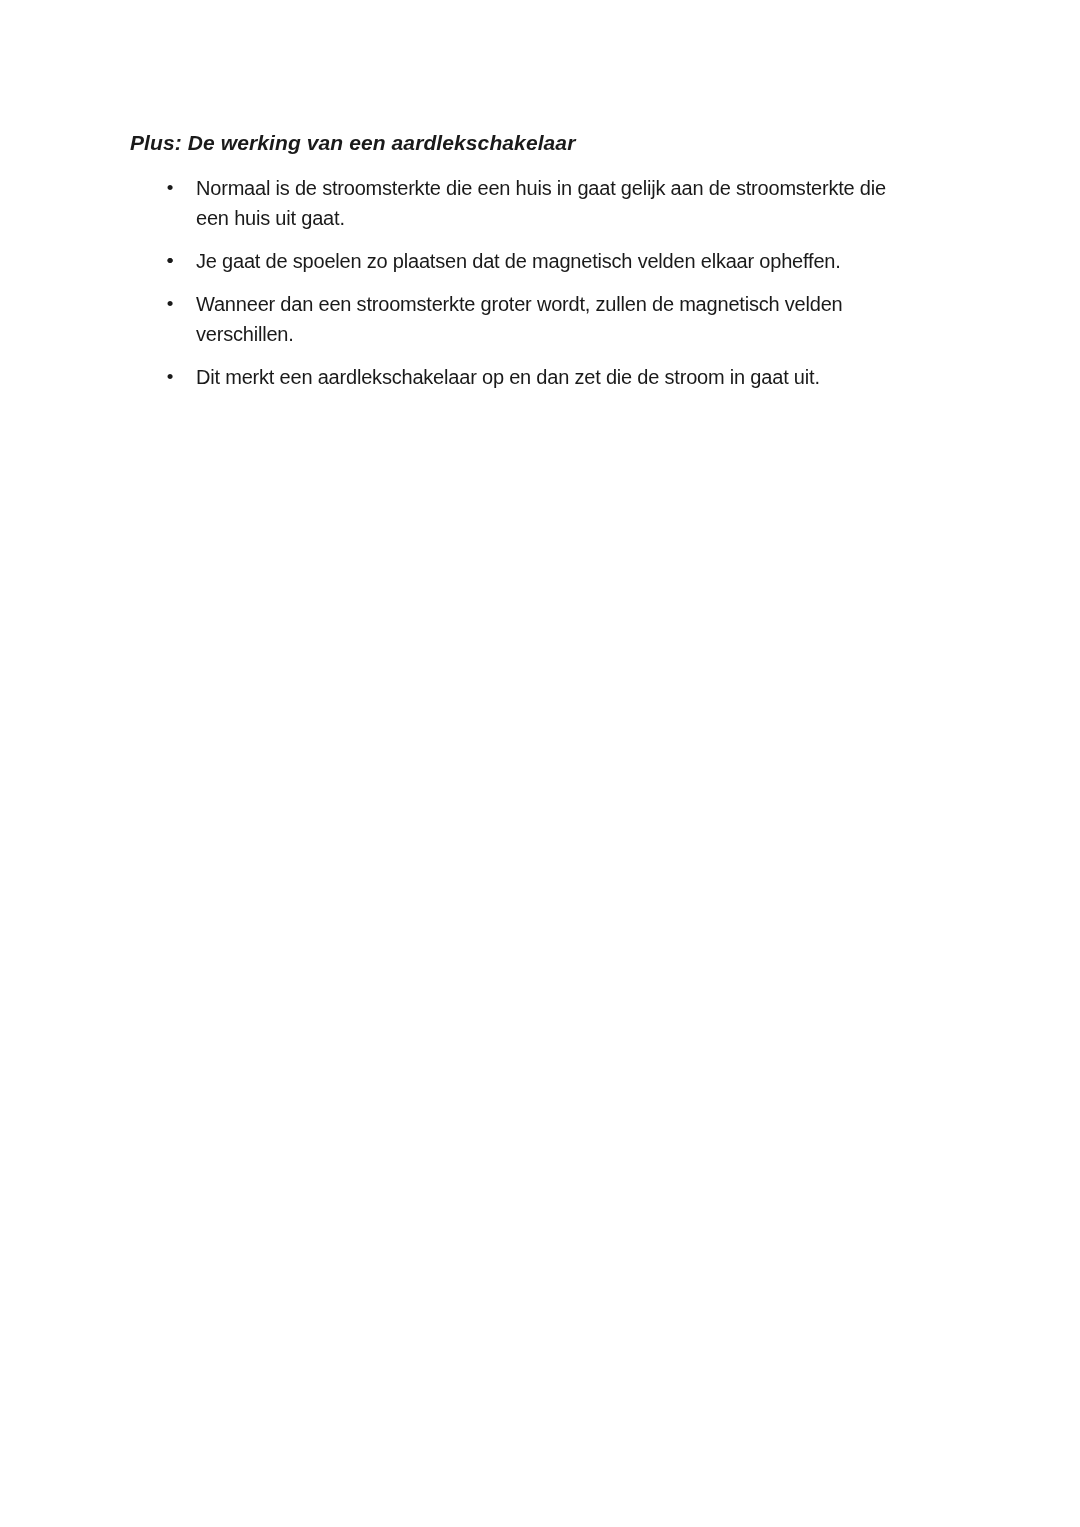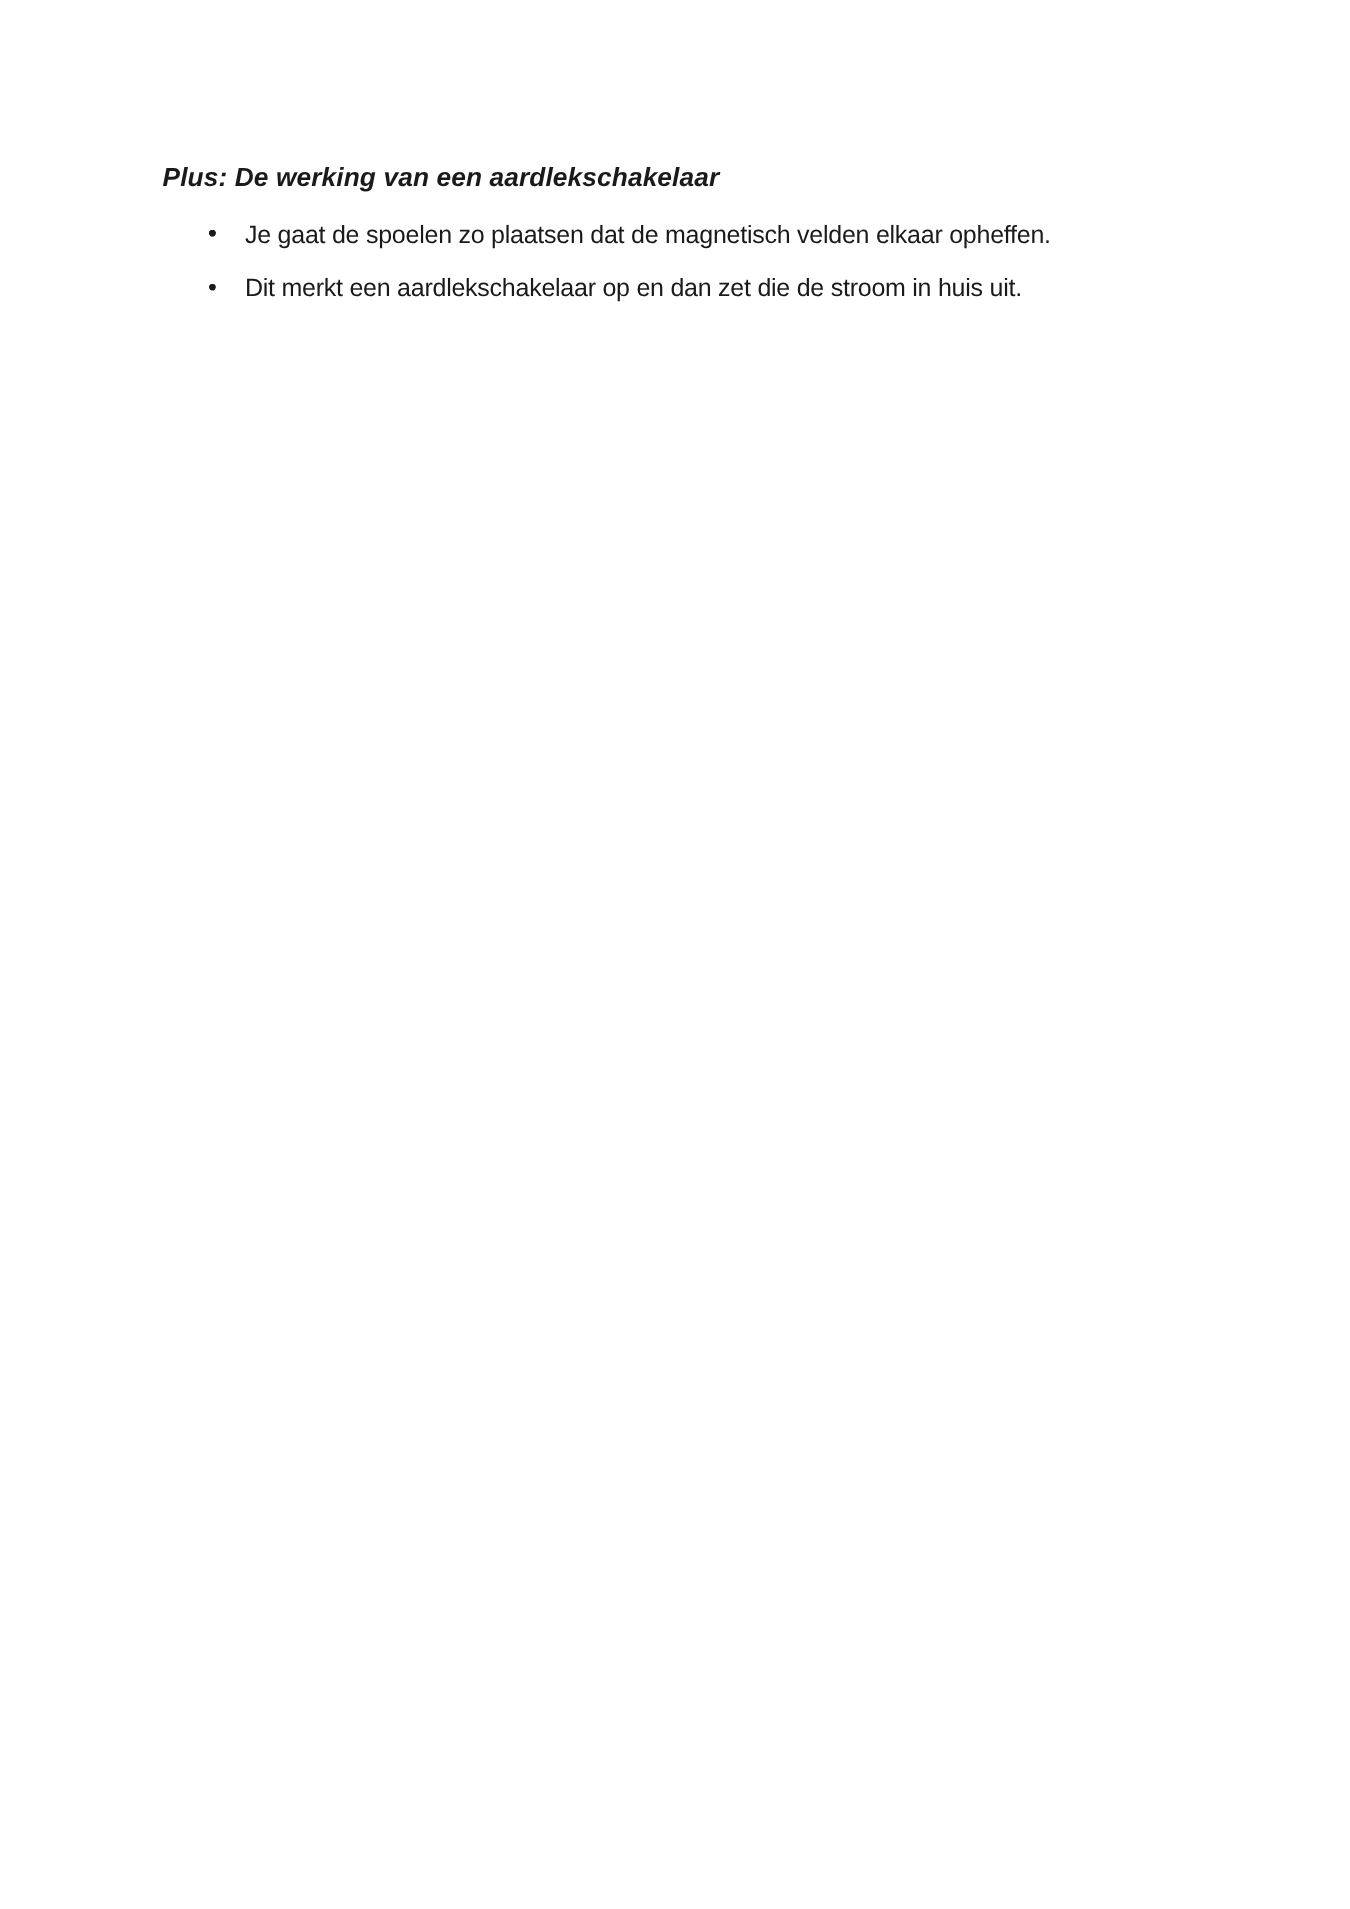--- a/index.html
+++ b/index.html
@@ -62,35 +62,39 @@
 <body>
 
 <div class="page">
 
   <h1 class="heading">Plus: De werking van een aardlekschakelaar</h1>
 
   <ul class="bullets">
 
     <li>
       <span class="marker">•</span>
+      <span class="text">Normaal is de stroomsterkte die een huis in gaat gelijk aan de stroomsterkte die
+een huis uit gaat.</span>
     </li>
 
     <li>
       <span class="marker">•</span>
     </li>
 
     <li>
       <span class="marker">•</span>
       <span class="text">Je gaat de spoelen zo plaatsen dat de magnetisch velden elkaar opheffen.</span>
     </li>
 
     <li>
       <span class="marker">•</span>
+      <span class="text">Wanneer dan een stroomsterkte groter wordt, zullen de magnetisch velden
+verschillen.</span>
     </li>
 
     <li>
       <span class="marker">•</span>
-      <span class="text">Dit merkt een aardlekschakelaar op en dan zet die de stroom in huis uit.</span>
+      <span class="text">Dit merkt een aardlekschakelaar op en dan zet die de stroom in gaat uit.</span>
     </li>
 
   </ul>
 
 </div>
 
 </body></html>

